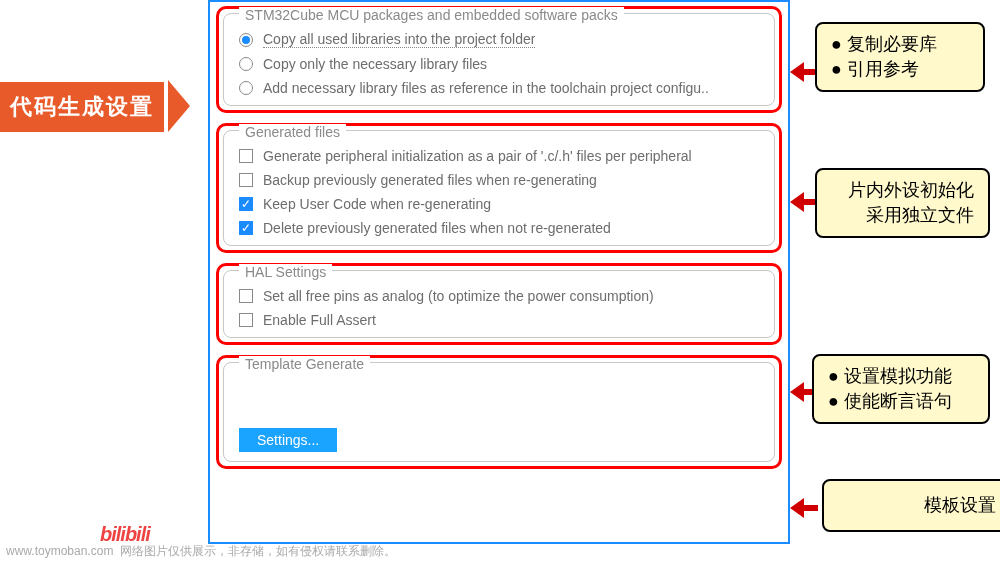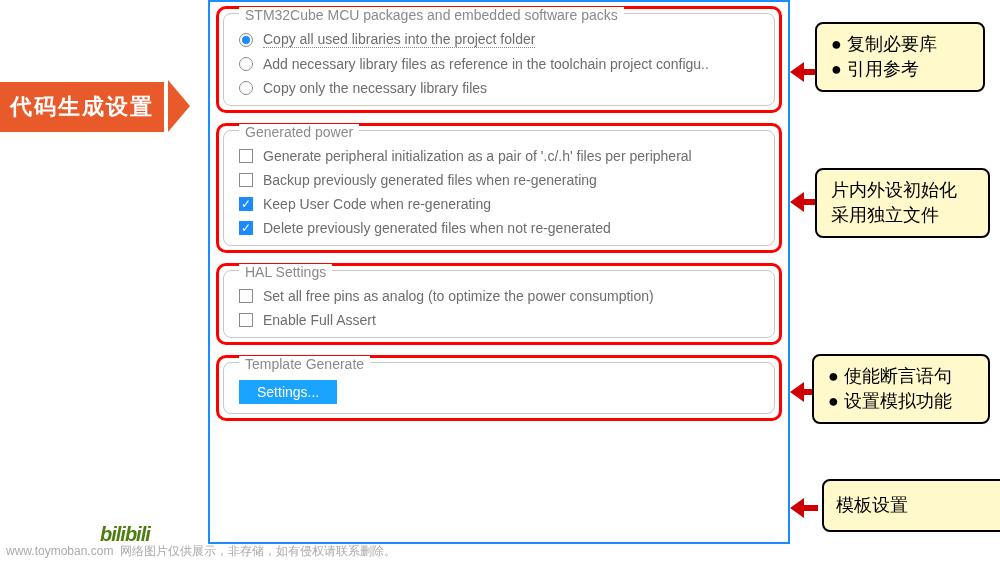--- a/index.html
+++ b/index.html
@@ -100,20 +100,21 @@
       padding: 4px 4px 4px 8px;
       color: #8a8a8a;
       font-size: 14px;
     }
     .settings-btn {
       background: #1aa3ff;
       color: #fff;
       padding: 4px 18px;
       font-size: 14px;
       border: none;
+      margin-top: 48px;
     }
     
     .title-banner {
       position: absolute;
       left: 0;
       top: 80px;
       display: flex;
       align-items: flex-end;
     }
     .title-box {
@@ -136,21 +137,21 @@
       position: absolute;
       border: 2px solid #000;
       background: #fff9cc;
       border-radius: 8px;
       padding: 8px 14px;
       font-size: 18px;
       line-height: 1.4;
     }
     .callout ul { list-style: none; }
     .callout li::before { content: '● '; }
-    .callout.centered { text-align: left; }
+    .callout.centered { text-align: right; }
     
     .anno-arrow {
       position: absolute;
       display: flex;
       align-items: center;
     }
     .arrow-line {
       height: 6px;
       background: #d00000;
     }
@@ -166,21 +167,21 @@
       left: 6px;
       bottom: 4px;
       font-size: 12px;
       color: #aaa;
     }
     .watermark-logo {
       position: absolute;
       left: 100px;
       bottom: 18px;
       font-size: 20px;
-      color: #4d7c0f;
+      color: #ef4444;
       font-style: italic;
       font-weight: bold;
       letter-spacing: -1px;
     }
   </style>
 </head>
 <body>
 
 <div class="title-banner">
   <div class="title-box">代码生成设置</div>
@@ -191,31 +192,31 @@
 
   <div class="fieldset">
     <div class="inner-border"></div>
     <div class="fieldset-legend">STM32Cube MCU packages and embedded software packs</div>
     <div class="radio-row">
       <span class="radio checked"></span>
       <label class="selected">Copy all used libraries into the project folder</label>
     </div>
     <div class="radio-row">
       <span class="radio"></span>
-      <label>Add necessary library files as reference in the toolchain project configu..</label>
+      <label>Copy only the necessary library files</label>
     </div>
     <div class="radio-row">
       <span class="radio"></span>
-      <label>Copy only the necessary library files</label>
+      <label>Add necessary library files as reference in the toolchain project configu..</label>
     </div>
   </div>
 
   <div class="fieldset">
     <div class="inner-border"></div>
-    <div class="fieldset-legend">Generated power</div>
+    <div class="fieldset-legend">Generated files</div>
     <div class="check-row">
       <span class="checkbox"></span>
       <label>Generate peripheral initialization as a pair of '.c/.h' files per peripheral</label>
     </div>
     <div class="check-row">
       <span class="checkbox"></span>
       <label>Backup previously generated files when re-generating</label>
     </div>
     <div class="check-row">
       <span class="checkbox checked">✓</span>
@@ -274,22 +275,22 @@
   </ul>
 </div>
 
 <div class="callout centered" style="left:815px; top:168px; width:175px;">
   <div>片内外设初始化</div>
   <div>采用独立文件</div>
 </div>
 
 <div class="callout" style="left:812px; top:354px; width:178px;">
   <ul>
+    <li>设置模拟功能</li>
     <li>使能断言语句</li>
-    <li>设置模拟功能</li>
   </ul>
 </div>
 
 <div class="callout centered" style="left:822px; top:479px; width:188px; padding:12px 12px;">
   <span>模板设置</span>
 </div>
 
 <div class="watermark-logo">bilibili</div>
 <div class="watermark">
   <span>www.toymoban.com</span>&nbsp;&nbsp;<span>网络图片仅供展示，非存储，如有侵权请联系删除。</span>

